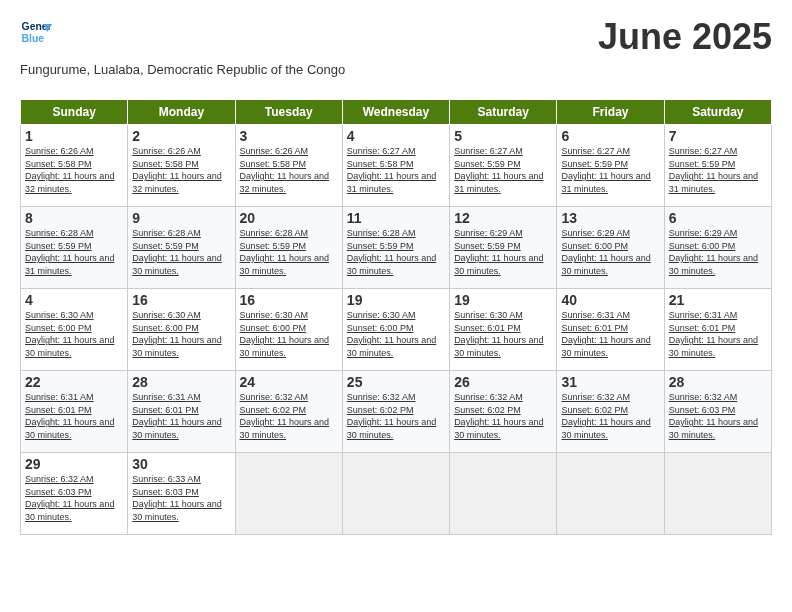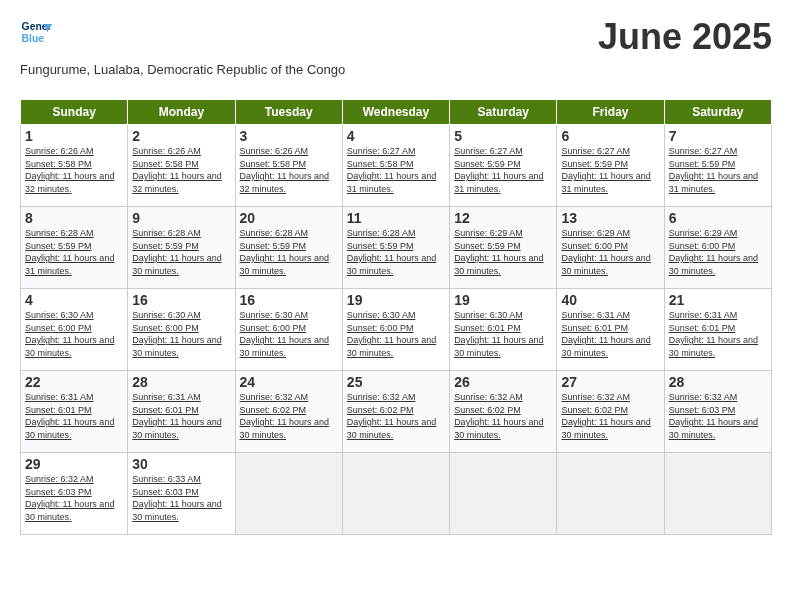--- a/index.html
+++ b/index.html
@@ -320,21 +320,21 @@
         </td>
         <td>
           <span class="day-num">26</span>
         <div class="day-info">
           Sunrise: 6:32 AM<br>
           Sunset: 6:02 PM<br>
           Daylight: 11 hours and 30 minutes.
         </div>
         </td>
         <td>
-          <span class="day-num">27</span>
+          <span class="day-num">31</span>
         <div class="day-info">
           Sunrise: 6:32 AM<br>
           Sunset: 6:02 PM<br>
           Daylight: 11 hours and 30 minutes.
         </div>
         </td>
         <td>
           <span class="day-num">28</span>
         <div class="day-info">
           Sunrise: 6:32 AM<br>

